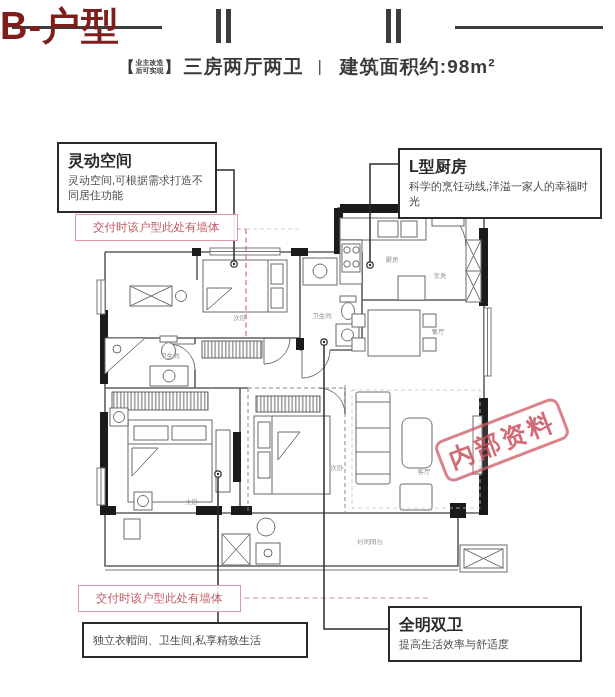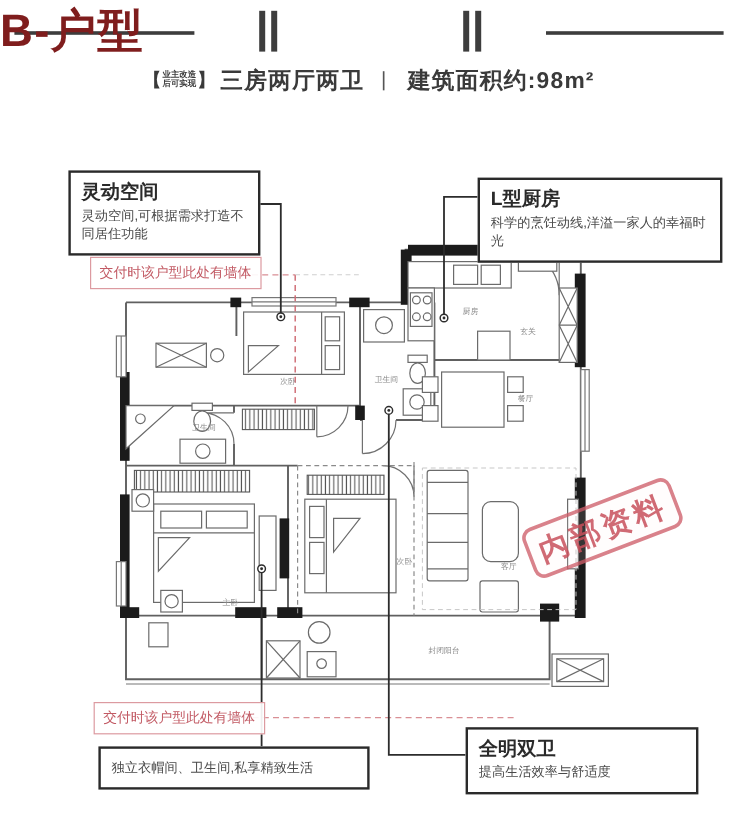--- a/index.html
+++ b/index.html
@@ -36,21 +36,21 @@
   }
   .callout .c-title{font-size:16px;font-weight:bold;color:#2a2a2a;line-height:20px;}
   .callout .c-desc{font-size:11px;color:#4a4a4a;line-height:15px;margin-top:2px;}
   .co-flex{left:57px;top:142px;width:160px;}
   .co-kitchen{left:398px;top:120px;width:204px;margin-top:28px;}
   .co-master{left:82px;top:622px;width:226px;}
   .co-baths{left:388px;top:606px;width:194px;}
   
   .rednote{
     position:absolute;background:rgba(255,255,255,.92);border:1px solid #dc9aa0;
-    color:#c25a64;font-size:11.5px;padding:5px 7px;z-index:30;white-space:nowrap;
+    color:#c25a64;font-size:11.5px;padding:5px 17px;z-index:30;white-space:nowrap;
   }
   .rn-a{left:75px;top:214px;}
   .rn-b{left:78px;top:585px;}
   
   .stamp{
     position:absolute;left:436px;top:418px;width:126px;height:38px;z-index:40;
     border:3px solid rgba(204,88,100,.75);border-radius:9px;
     color:rgba(200,80,92,.85);font-size:25px;font-weight:bold;letter-spacing:3px;
     display:flex;align-items:center;justify-content:center;
     transform:rotate(-21deg);background:rgba(255,240,241,.12);

